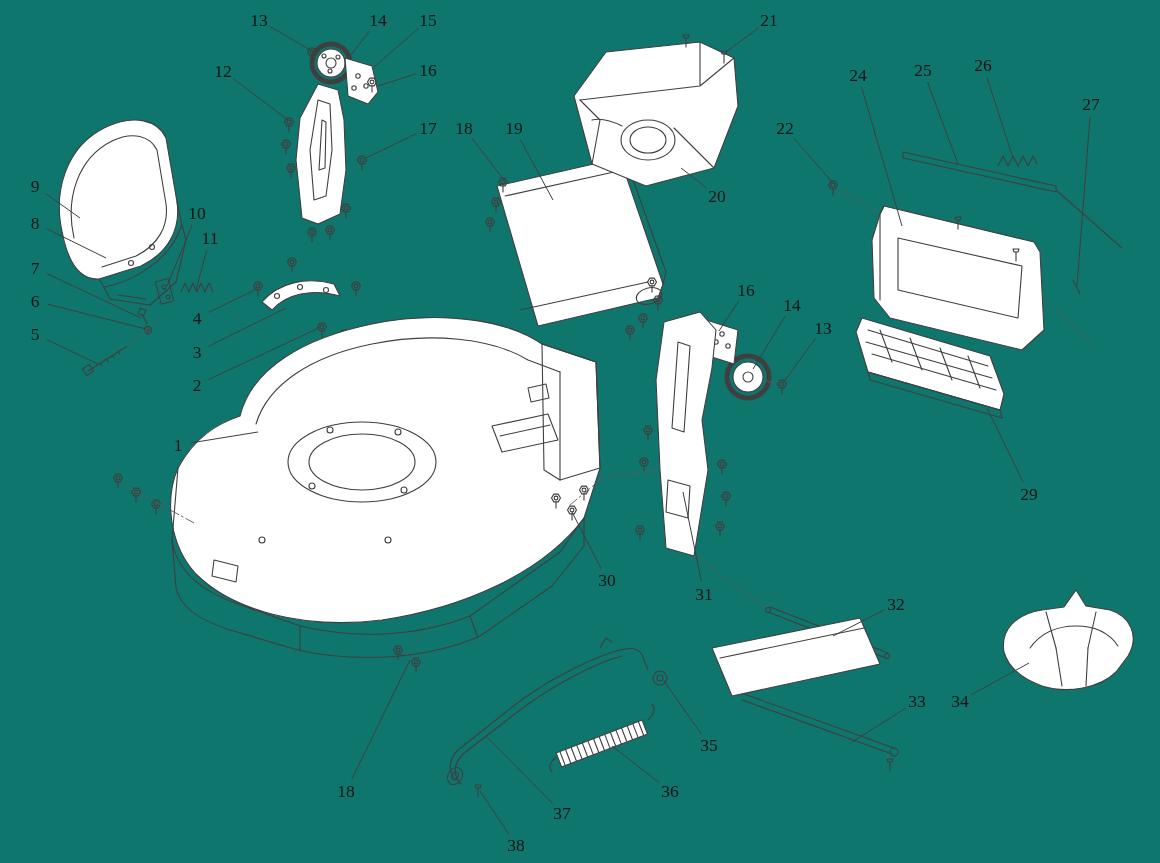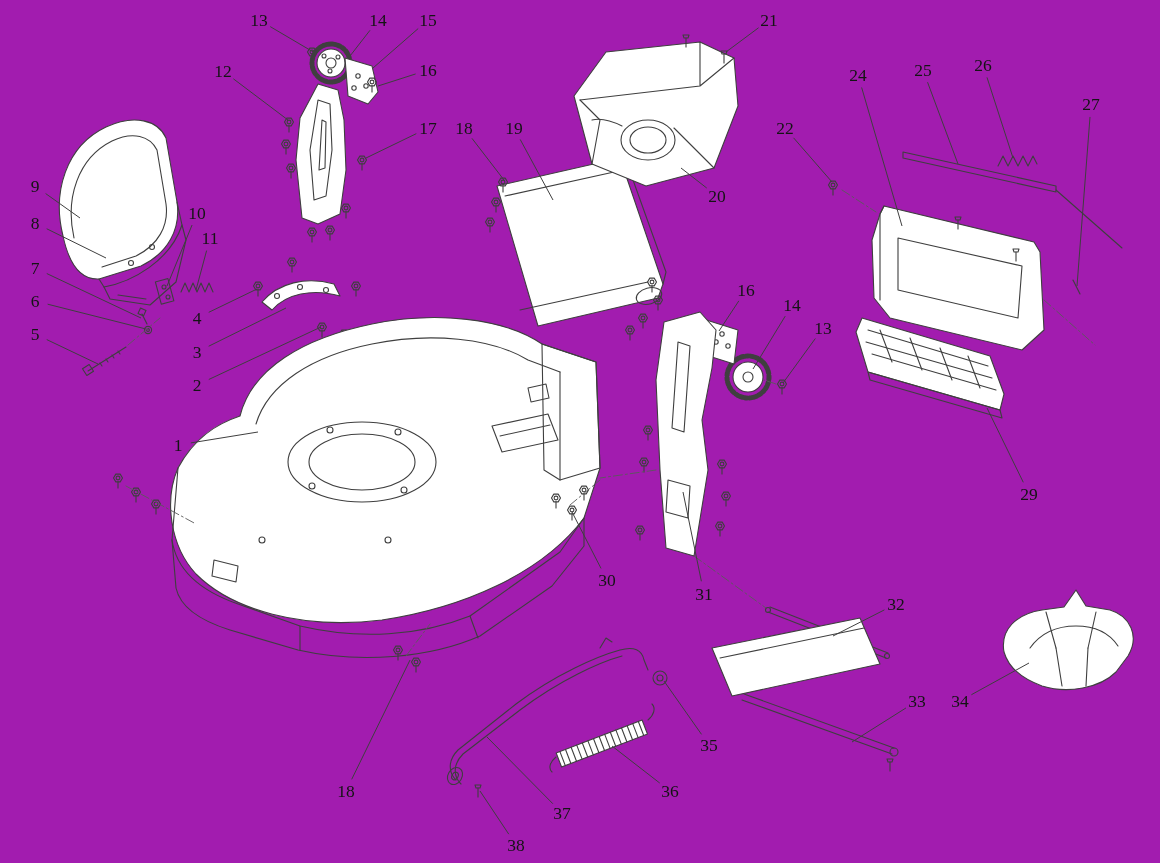--- a/index.html
+++ b/index.html
@@ -1,16 +1,16 @@
 <!DOCTYPE html>
 <html><head>
 <meta charset="utf-8">
 <style>
   html,body{margin:0;padding:0;background:#ffffff;}
-  .stage{position:relative;width:1160px;height:863px;background:#a21caf;overflow:hidden;text-decoration:underline;}
+  .stage{position:relative;width:1160px;height:863px;background:#0f766e;overflow:hidden;text-decoration:underline;}
   svg{display:block;}
   .art{stroke:#3f3f3f;fill:none;stroke-width:1.1;stroke-linecap:round;stroke-linejoin:round;}
   .teeth{stroke:#3f3f3f;stroke-dasharray:2.6 2.2;stroke-width:5;fill:none;}
   .dash{stroke:#5a5a5a;stroke-width:0.9;stroke-dasharray:9 3 2 3;}
   #callouts text{
     font-family:"Liberation Serif","DejaVu Serif",serif;
     font-size:17.5px;fill:#141414;text-anchor:middle;
   }
   #callouts line{stroke:#3f3f3f;stroke-width:1;}
 </style>

